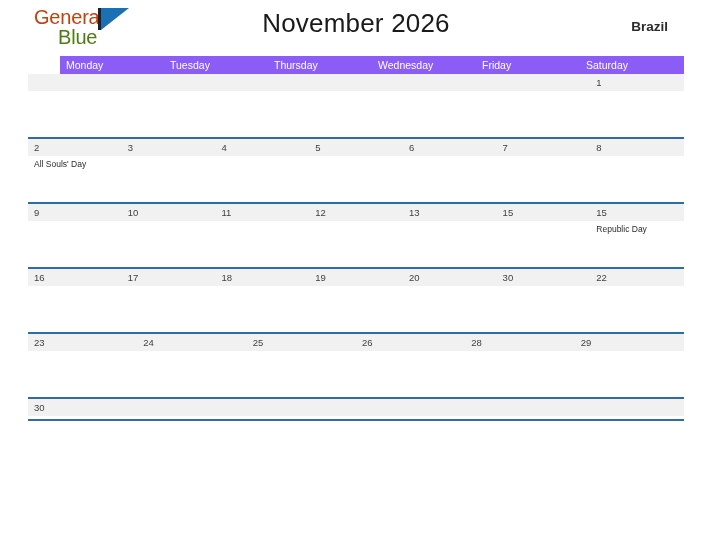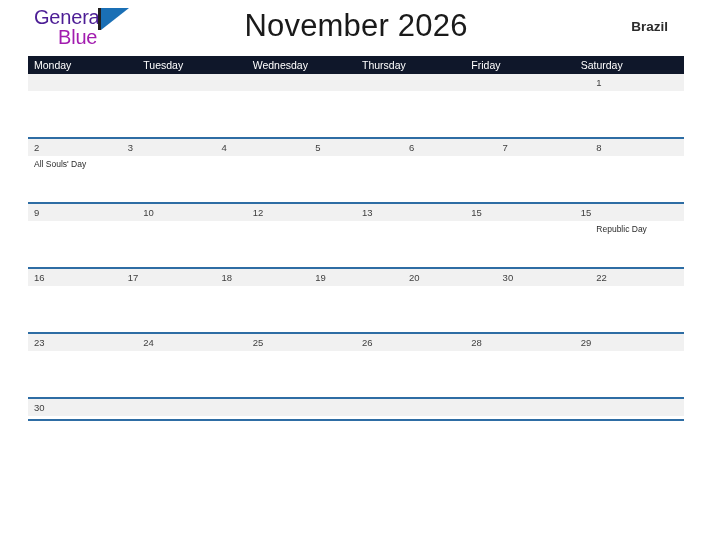--- a/index.html
+++ b/index.html
@@ -32,30 +32,30 @@
     left: 6px;
     top: 6px;
     width: 120px;
     height: 44px;
   }
   .logo-general {
     position: absolute;
     left: 0;
     top: 0;
     font-size: 20px;
-    color: #4c1d95;
+    color: #c2410c;
     letter-spacing: -0.2px;
     font-family: "Liberation Sans", sans-serif;
   }
   .logo-blue {
     position: absolute;
     left: 24px;
     top: 20px;
     font-size: 20px;
-    color: #a21caf;
+    color: #4d7c0f;
     letter-spacing: -0.2px;
     font-family: "Liberation Sans", sans-serif;
   }
   .logo-mark {
     position: absolute;
     left: 64px;
     top: 2px;
     width: 32px;
     height: 22px;
   }
@@ -76,21 +76,21 @@
     border-top: 22px solid #1a6fb5;
     border-right: 28px solid transparent;
   }
 
   .month-title {
     position: absolute;
     left: 0;
     right: 0;
     top: 8px;
     text-align: center;
-    font-size: 31px;
+    font-size: 26px;
     font-weight: normal;
     color: #1a1a1a;
     letter-spacing: 0.2px;
   }
 
   .country {
     position: absolute;
     right: 16px;
     top: 19px;
     font-size: 13.5px;
@@ -98,22 +98,23 @@
     color: #2b2b2b;
   }
 
   
   .calendar {
     margin: 0 28px;
     width: 656px;
   }
   .weekdays {
     display: flex;
-    background: #0f172a;
+    background: #8b5cf6;
     height: 18px;
+    margin-left: 32px;
   }
   .weekday {
     flex: 1 1 0;
     color: #ffffff;
     font-size: 10.5px;
     line-height: 18px;
     padding-left: 6px;
     box-sizing: border-box;
     white-space: nowrap;
   }
@@ -181,22 +182,22 @@
 
     <div class="country">Brazil</div>
 
   </div>
 
   <div class="calendar">
 
     <div class="weekdays">
       <div class="weekday">Monday</div>
       <div class="weekday">Tuesday</div>
+      <div class="weekday">Thursday</div>
       <div class="weekday">Wednesday</div>
-      <div class="weekday">Thursday</div>
       <div class="weekday">Friday</div>
       <div class="weekday">Saturday</div>
     </div>
 
     <div id="weeks-host">
         <div class="week">
           <div class="datestrip">
             <div class="datecell"></div>
             <div class="datecell"></div>
             <div class="datecell"></div>
@@ -260,20 +261,21 @@
             </div>
             <div class="eventcell">
               <div class="event"></div>
             </div>
           </div>
         </div>
         <div class="week">
           <div class="datestrip">
             <div class="datecell">9</div>
             <div class="datecell">10</div>
+            <div class="datecell">11</div>
             <div class="datecell">12</div>
             <div class="datecell">13</div>
             <div class="datecell">15</div>
             <div class="datecell">15</div>
           </div>
           <div class="eventsrow">
             <div class="eventcell">
               <div class="event"></div>
             </div>
             <div class="eventcell">

